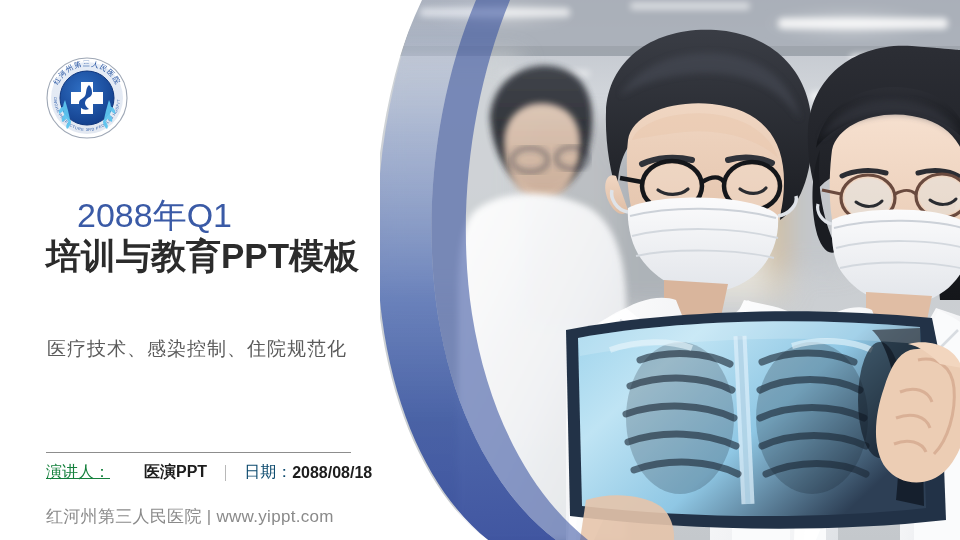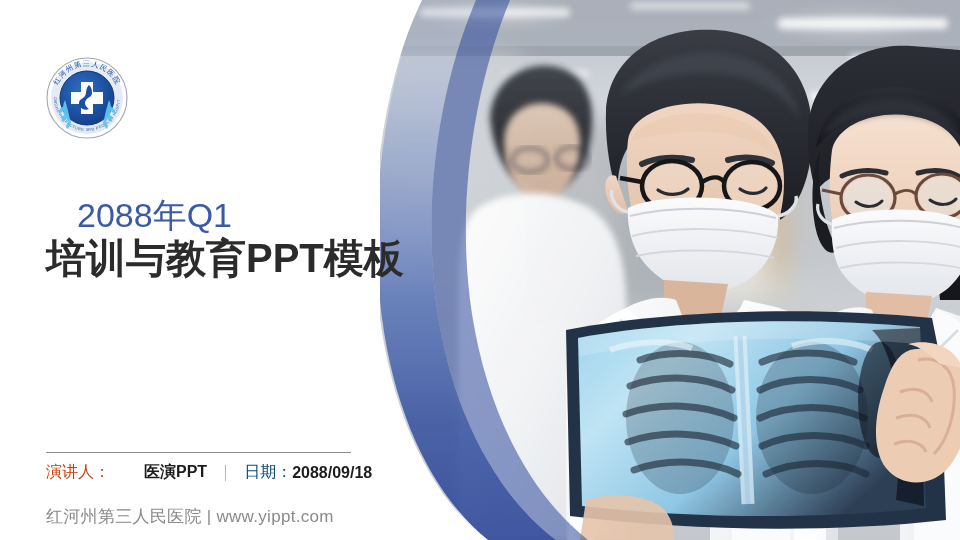--- a/index.html
+++ b/index.html
@@ -53,21 +53,21 @@
   .title-line1{
     font-size:34px;
     font-weight:normal;
     color:#3a5aa6;
     letter-spacing:0px;
     line-height:1.05;
     white-space:nowrap;
     margin-left:31px;
   }
   .title-line2{
-    font-size:40px;
+    font-size:35px;
     font-weight:bold;
     color:#2b2b2b;
     line-height:1.12;
     margin-top:2px;
     white-space:nowrap;
   }
 
   .subtitle{
     position:absolute; left:47px; top:336px;
     font-size:19px;
@@ -84,21 +84,21 @@
   }
 
   
   .presenter-row{
     position:absolute; left:46px; top:462px;
     display:flex; align-items:center;
     font-size:16px;
     color:#3c3c3c;
     white-space:nowrap;
   }
-  .presenter-label{ color:#c2410c; }
+  .presenter-label{ color:#15803d;text-decoration:underline; }
   .presenter-value{ font-weight:bold; color:#1d1d1d;padding-left:34px; }
   .row-sep{
     display:inline-block;
     width:1px; height:16px;
     background:#b8b8b8;
     margin:0 18px;
   }
   .date-label{ color:#0c4a6e; }
   .date-value{ font-weight:bold; color:#1d1d1d; }
 
@@ -468,27 +468,28 @@
         <path d="M44 29 C40 33 42 37 40 40 C38 43 34 43 34 47 C34 52 39 55 44 53
                  C40 50 39 47 41 44 C43 41 47 41 47 37 C47 33 46 31 44 29 Z" fill="#1c4fa3"></path>
       </svg>
     </div>
 
     <div class="title-block">
       <div class="title-line1">2088年Q1</div>
       <div class="title-line2">培训与教育PPT模板</div>
     </div>
 
+    <div class="subtitle">医疗技术、感染控制、住院规范化</div>
 
     <div class="divider"></div>
 
     <div class="presenter-row">
       <span class="presenter-label">演讲人：</span>
       <span class="presenter-value">医演PPT</span>
       <span class="row-sep"></span>
       <span class="date-label">日期：</span>
-      <span class="date-value">2088/09/18</span>
+      <span class="date-value">2088/08/18</span>
     </div>
 
     <div class="footer">红河州第三人民医院 | www.yippt.com</div>
 
   </div>
 </div>
 
 </body></html>

